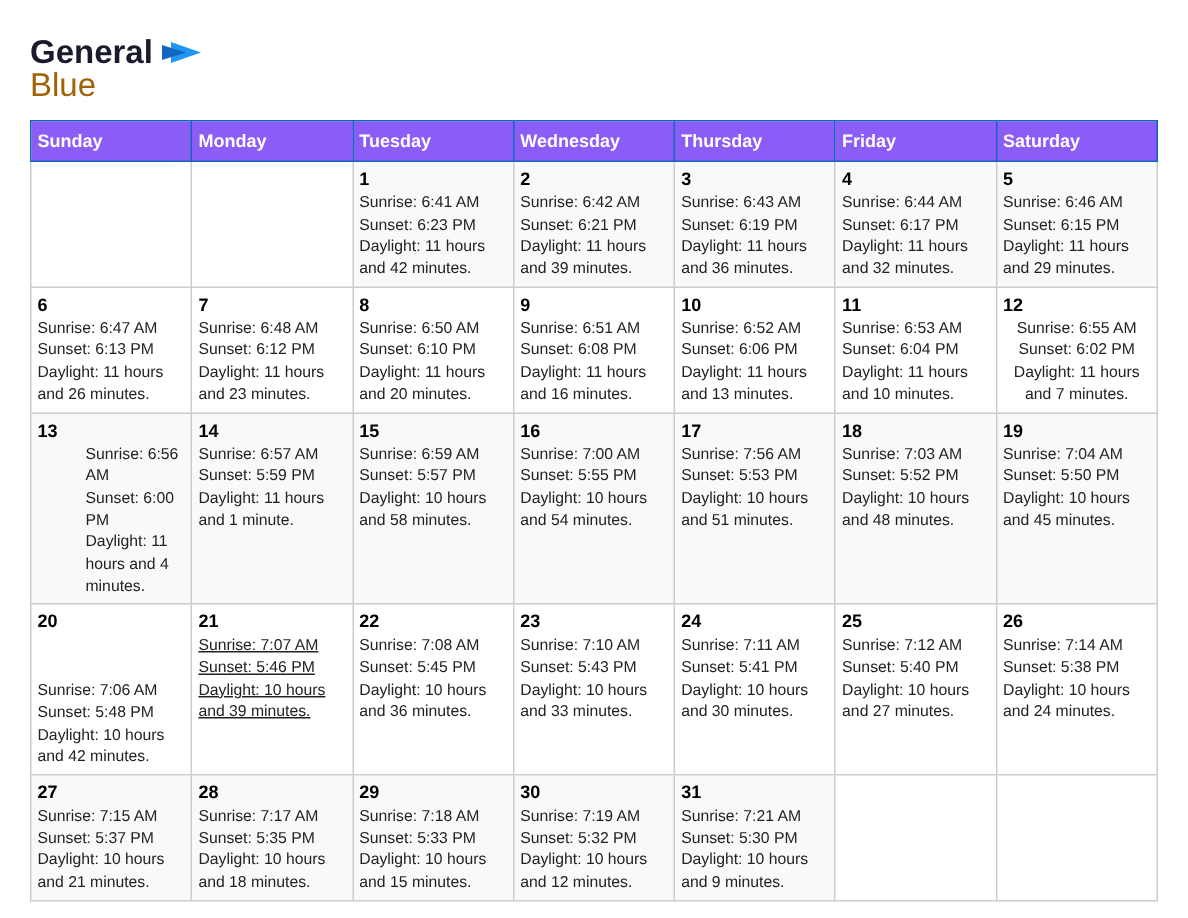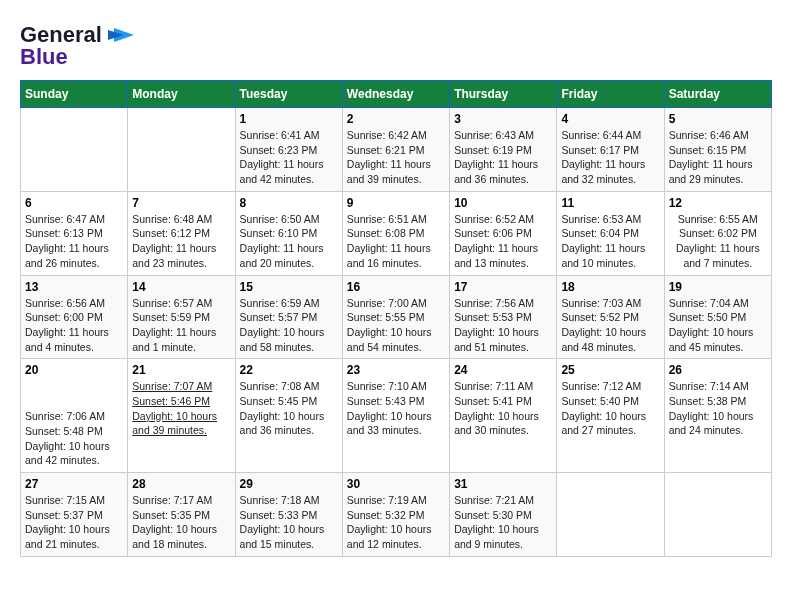--- a/index.html
+++ b/index.html
@@ -38,21 +38,21 @@
       font-size: 18px;
       font-weight: normal;
       color: #333;
     }
     .calendar {
       width: 100%;
       border-collapse: collapse;
       font-size: 11px;
     }
     .calendar thead tr {
-      background: #15803d;
+      background: #8b5cf6;
       color: #fff;
     }
     .calendar thead th {
       padding: 6px 4px;
       text-align: left;
       font-size: 12px;
       font-weight: bold;
       border: 1px solid #1565c0;
     }
     .calendar tbody tr {
@@ -89,21 +89,21 @@
 
 <div class="header">
   <div class="logo">
     <div class="logo-row">
       <span style="font-size:22px;font-weight:bold;color:#1a1a2e;">General</span>
       <svg width="30" height="30" viewBox="0 0 30 30">
         <polygon points="8,8 28,15 8,22" fill="#2196f3"></polygon>
         <polygon points="2,10 18,15 2,20" fill="#1565c0"></polygon>
       </svg>
     </div>
-    <span style="font-size:22px;font-weight:bold;color:#4c1d95;margin-top:-6px;">Blue</span>
+    <span style="font-size:22px;font-weight:normal;color:#a16207;margin-top:-6px;">Blue</span>
   </div>
 </div>
 
 <table class="calendar">
   <thead>
     <tr>
     <th>Sunday</th>
         <th>Monday</th>
         <th>Tuesday</th>
         <th>Wednesday</th>
@@ -187,21 +187,21 @@
         <td>
           <div class="day-number">12</div>
           <div class="day-detail" style="white-space: pre-line; text-align: center;">Sunrise: 6:55 AM
 Sunset: 6:02 PM
 Daylight: 11 hours and 7 minutes.</div>
         </td>
       </tr>
       <tr>
         <td>
           <div class="day-number">13</div>
-          <div class="day-detail" style="white-space: pre-line;">Sunrise: 6:56 AM
+          <div class="day-detail" style="white-space: pre-line; margin-left: 32px;">Sunrise: 6:56 AM
 Sunset: 6:00 PM
 Daylight: 11 hours and 4 minutes.</div>
         </td>
         <td>
           <div class="day-number">14</div>
           <div class="day-detail" style="white-space: pre-line;">Sunrise: 6:57 AM
 Sunset: 5:59 PM
 Daylight: 11 hours and 1 minute.</div>
         </td>
         <td>

